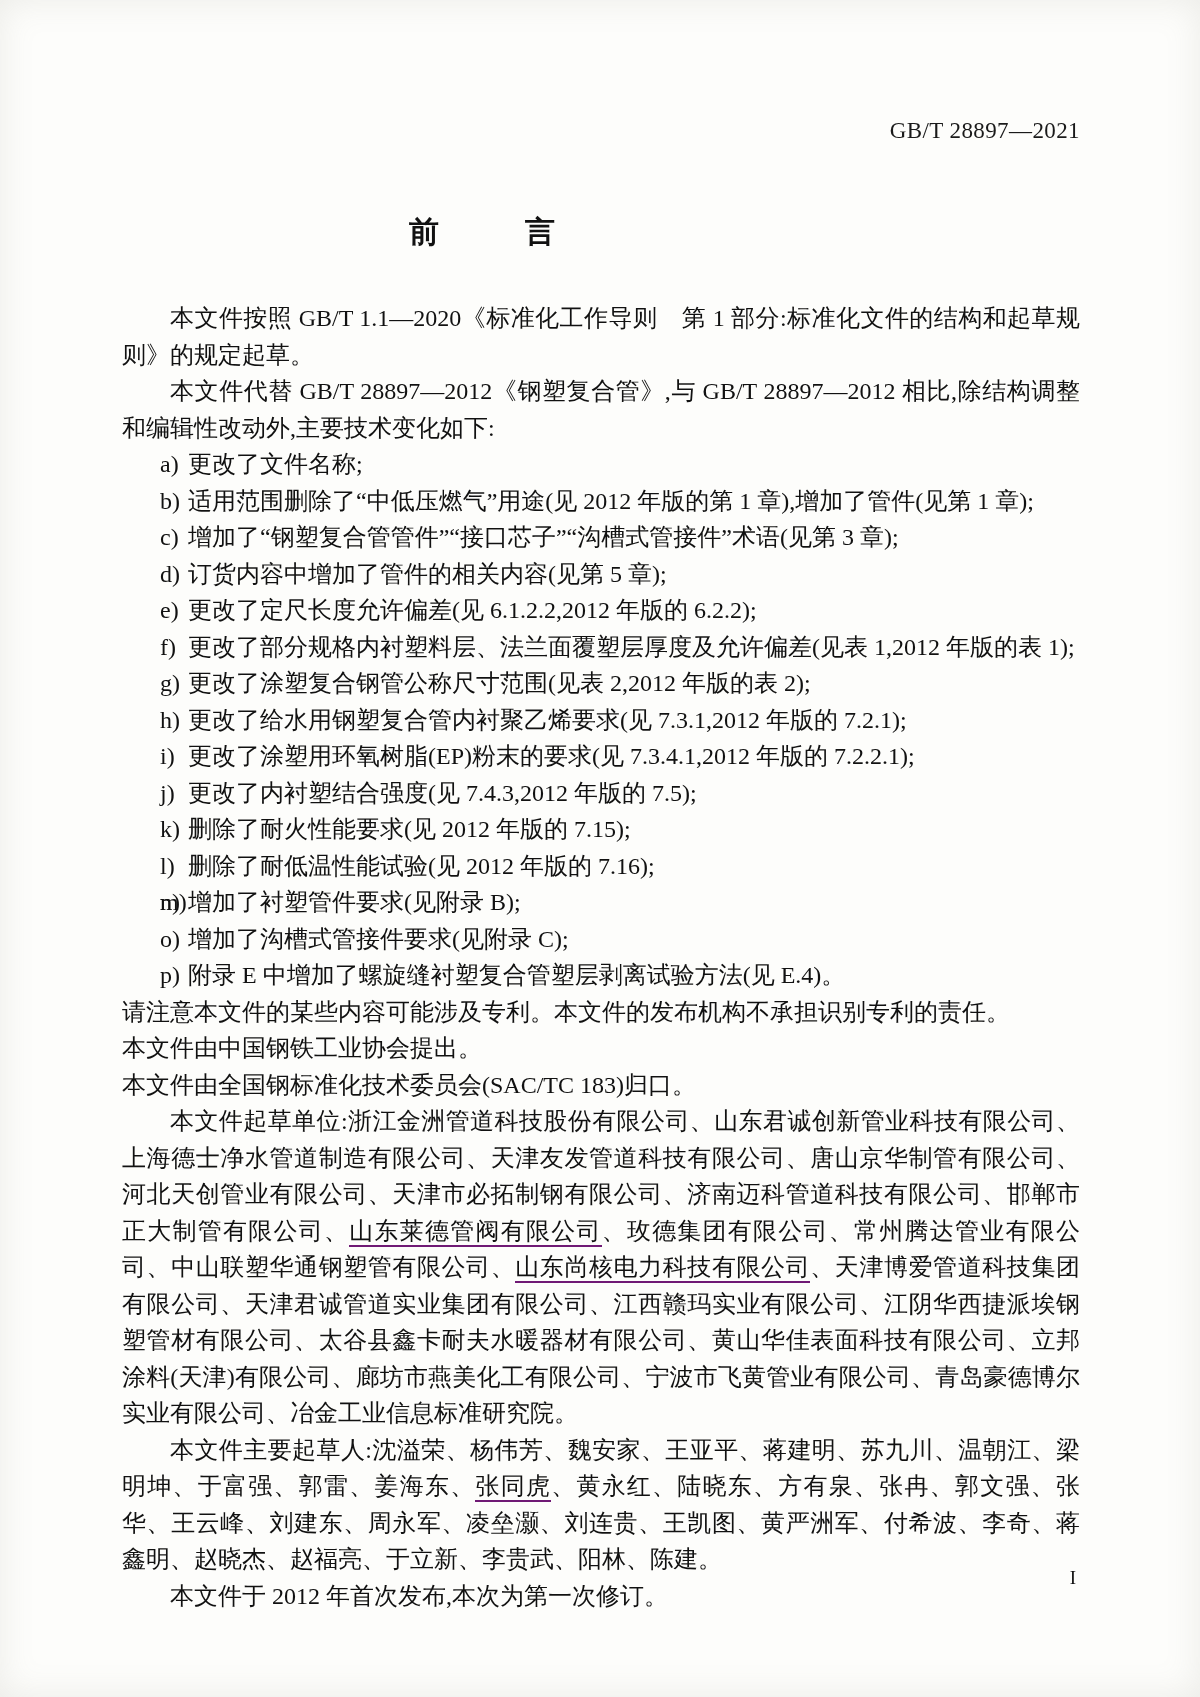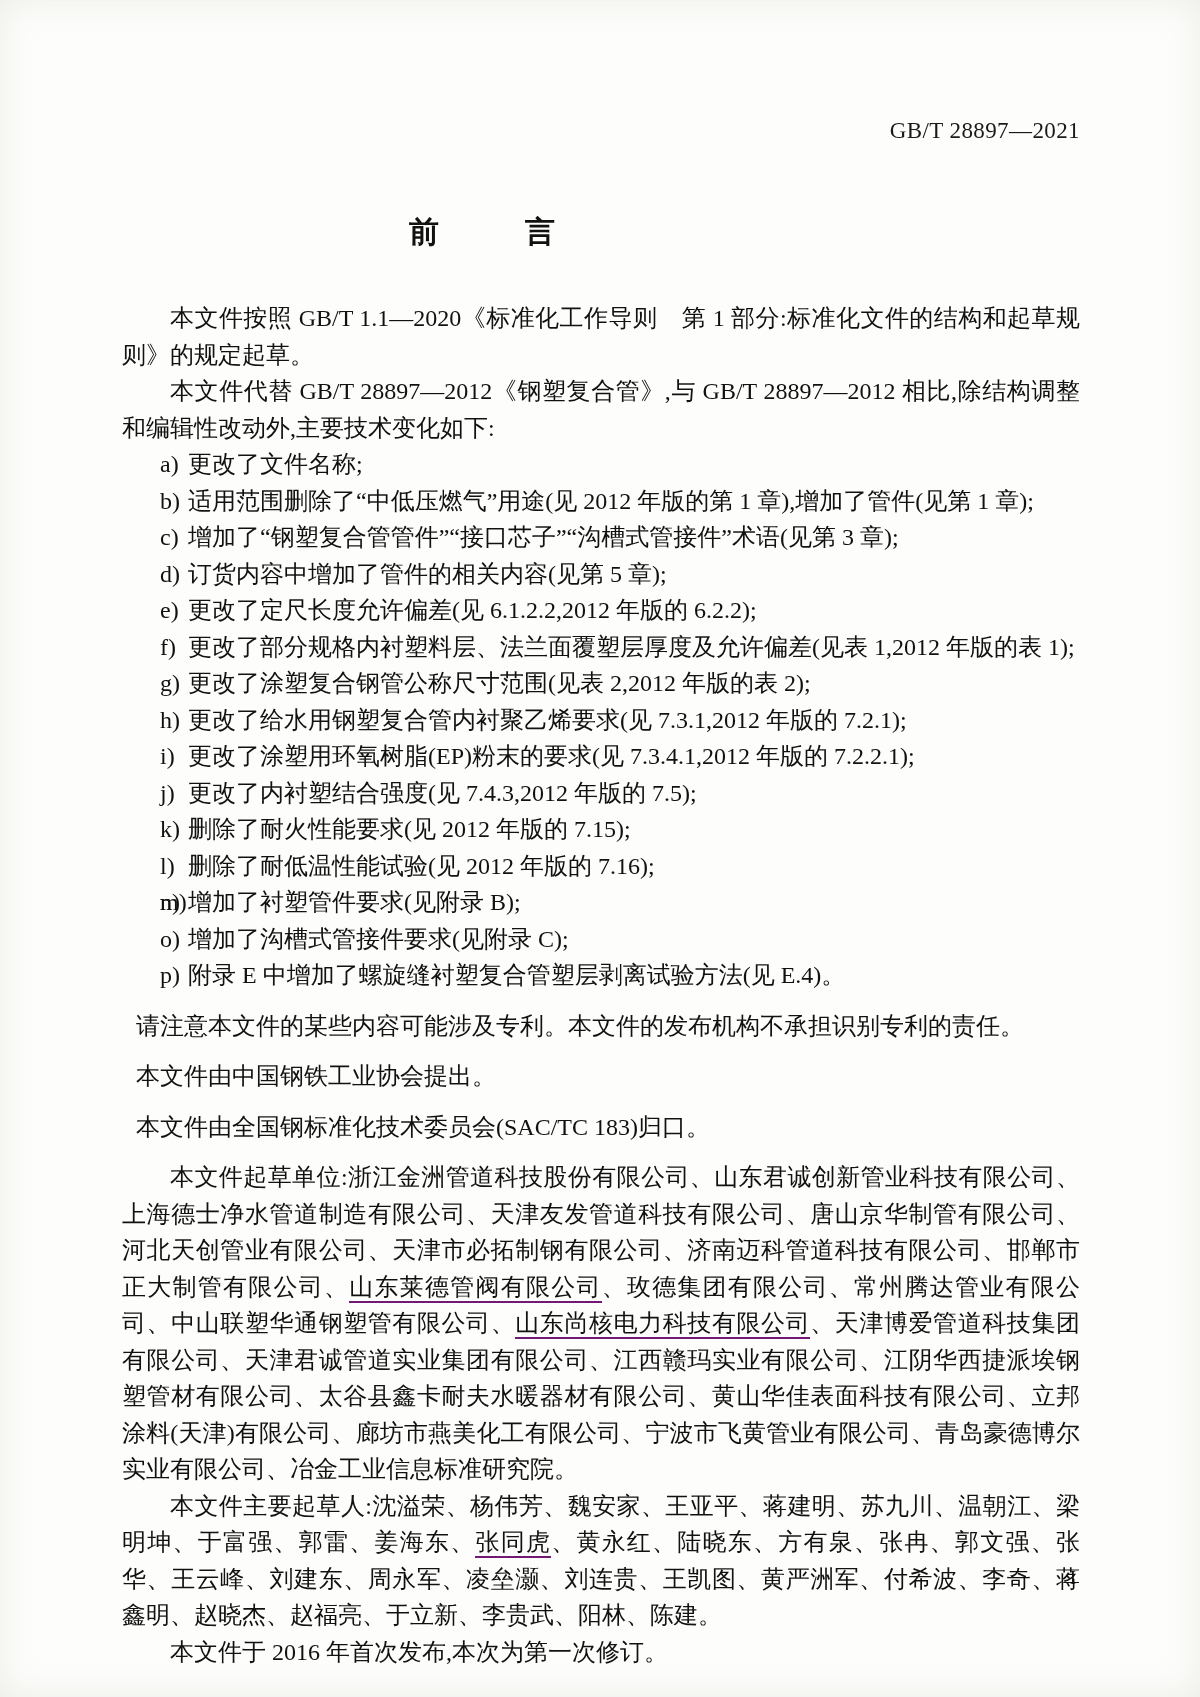--- a/index.html
+++ b/index.html
@@ -58,21 +58,21 @@
     width: 958px;
     font-size: 24px;
     line-height: 36.5px;
     text-align: justify;
   }
   p.para {
     margin: 0;
     text-indent: 2em;
   }
   p.flush {
-    margin: 14px;
+    margin: 0;
     text-indent: 0;
   }
   ol.items {
     list-style: none;
     margin: 0;
     padding: 0;
   }
   ol.items li {
     margin: 0;
     padding-left: 66px;
@@ -133,19 +133,19 @@
     </ol>
 
     <p class="flush">请注意本文件的某些内容可能涉及专利。本文件的发布机构不承担识别专利的责任。</p>
     <p class="flush">本文件由中国钢铁工业协会提出。</p>
     <p class="flush">本文件由全国钢标准化技术委员会(SAC/TC 183)归口。</p>
 
     <p class="para"><span>本文件起草单位:</span><span>浙江金洲管道科技股份有限公司、山东君诚创新管业科技有限公司、上海德士净水管道制造有限公司、天津友发管道科技有限公司、唐山京华制管有限公司、河北天创管业有限公司、天津市必拓制钢有限公司、济南迈科管道科技有限公司、邯郸市正大制管有限公司、</span><span class="underline-red">山东莱德管阀有限公司</span><span>、玫德集团有限公司、常州腾达管业有限公司、中山联塑华通钢塑管有限公司、</span><span class="underline-red">山东尚核电力科技有限公司</span><span>、天津博爱管道科技集团有限公司、天津君诚管道实业集团有限公司、江西赣玛实业有限公司、江阴华西捷派埃钢塑管材有限公司、太谷县鑫卡耐夫水暖器材有限公司、黄山华佳表面科技有限公司、立邦涂料(天津)有限公司、廊坊市燕美化工有限公司、宁波市飞黄管业有限公司、青岛豪德博尔实业有限公司、冶金工业信息标准研究院。</span></p>
 
     <p class="para"><span>本文件主要起草人:</span><span>沈溢荣、杨伟芳、魏安家、王亚平、蒋建明、苏九川、温朝江、梁明坤、于富强、郭雷、姜海东、</span><span class="underline-red">张同虎</span><span>、黄永红、陆晓东、方有泉、张冉、郭文强、张华、王云峰、刘建东、周永军、凌垒灏、刘连贵、王凯图、黄严洲军、付希波、李奇、蒋鑫明、赵晓杰、赵福亮、于立新、李贵武、阳林、陈建。</span></p>
 
-    <p class="para">本文件于 2016 年首次发布,本次为第一次修订。</p>
+    <p class="para">本文件于 2012 年首次发布,本次为第一次修订。</p>
 
   </div>
 
   <div class="footer-page">I</div>
 
 </div>
 
 </body></html>

